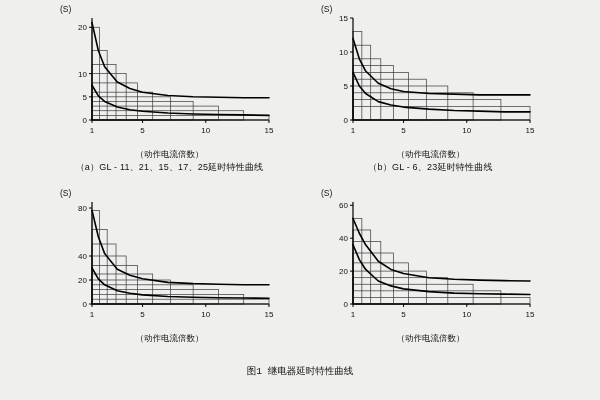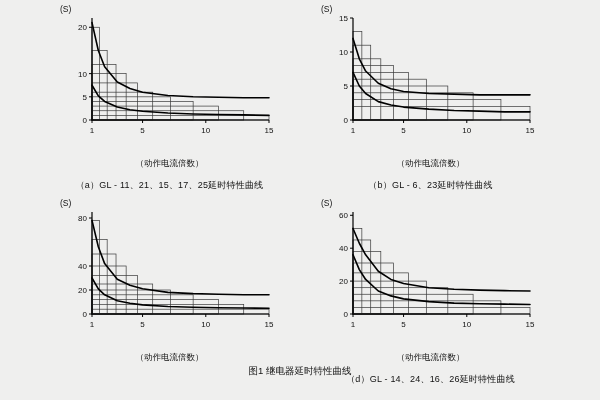--- a/index.html
+++ b/index.html
@@ -36,39 +36,39 @@
     height:140px;
   }
   .unit-label{
     position:absolute;
     left:-2px; top:-2px;
     font-size:8.5px;
     color:#111;
   }
   svg{display:block;}
   .axis-caption{
-    margin-top:12px;
+    margin-top:3px;
     font-size:8.5px;
     color:#111;
     text-align:center;
   }
   .panel-caption{
-    margin-top:9px;
     font-size:9px;
     color:#111;
     text-align:center;
     letter-spacing:0.2px;
   }
   .figure-caption{
     position:absolute;
     left:0; right:0;
     bottom:22px;
     text-align:center;
     font-size:9.5px;
     color:#111;
+    font-family:Liberation Mono, monospace;
   }
 </style>
 </head>
 <body>
 
 <div class="page">
 
   <div class="panel-grid">
 
     <div class="panel">
@@ -230,20 +230,19 @@
             <text x="30" y="127" text-anchor="middle" font-size="8" fill="#111" font-family="&quot;Liberation Sans&quot;, sans-serif">1</text>
             <line x1="80.57142857142857" y1="114" x2="80.57142857142857" y2="117" stroke="#000" stroke-width="1"></line>
             <text x="80.57142857142857" y="127" text-anchor="middle" font-size="8" fill="#111" font-family="&quot;Liberation Sans&quot;, sans-serif">5</text>
             <line x1="143.78571428571428" y1="114" x2="143.78571428571428" y2="117" stroke="#000" stroke-width="1"></line>
             <text x="143.78571428571428" y="127" text-anchor="middle" font-size="8" fill="#111" font-family="&quot;Liberation Sans&quot;, sans-serif">10</text>
             <line x1="207" y1="114" x2="207" y2="117" stroke="#000" stroke-width="1"></line>
             <text x="207" y="127" text-anchor="middle" font-size="8" fill="#111" font-family="&quot;Liberation Sans&quot;, sans-serif">15</text>
           </svg>
       </div>
       <div class="axis-caption">（动作电流倍数）</div>
-      <div class="panel-caption">（d）GL - 14、24、16、26延时特性曲线</div>
     </div>
 
   </div>
 
   <div class="figure-caption">图1 继电器延时特性曲线</div>
 
 </div>
 
 </body></html>

